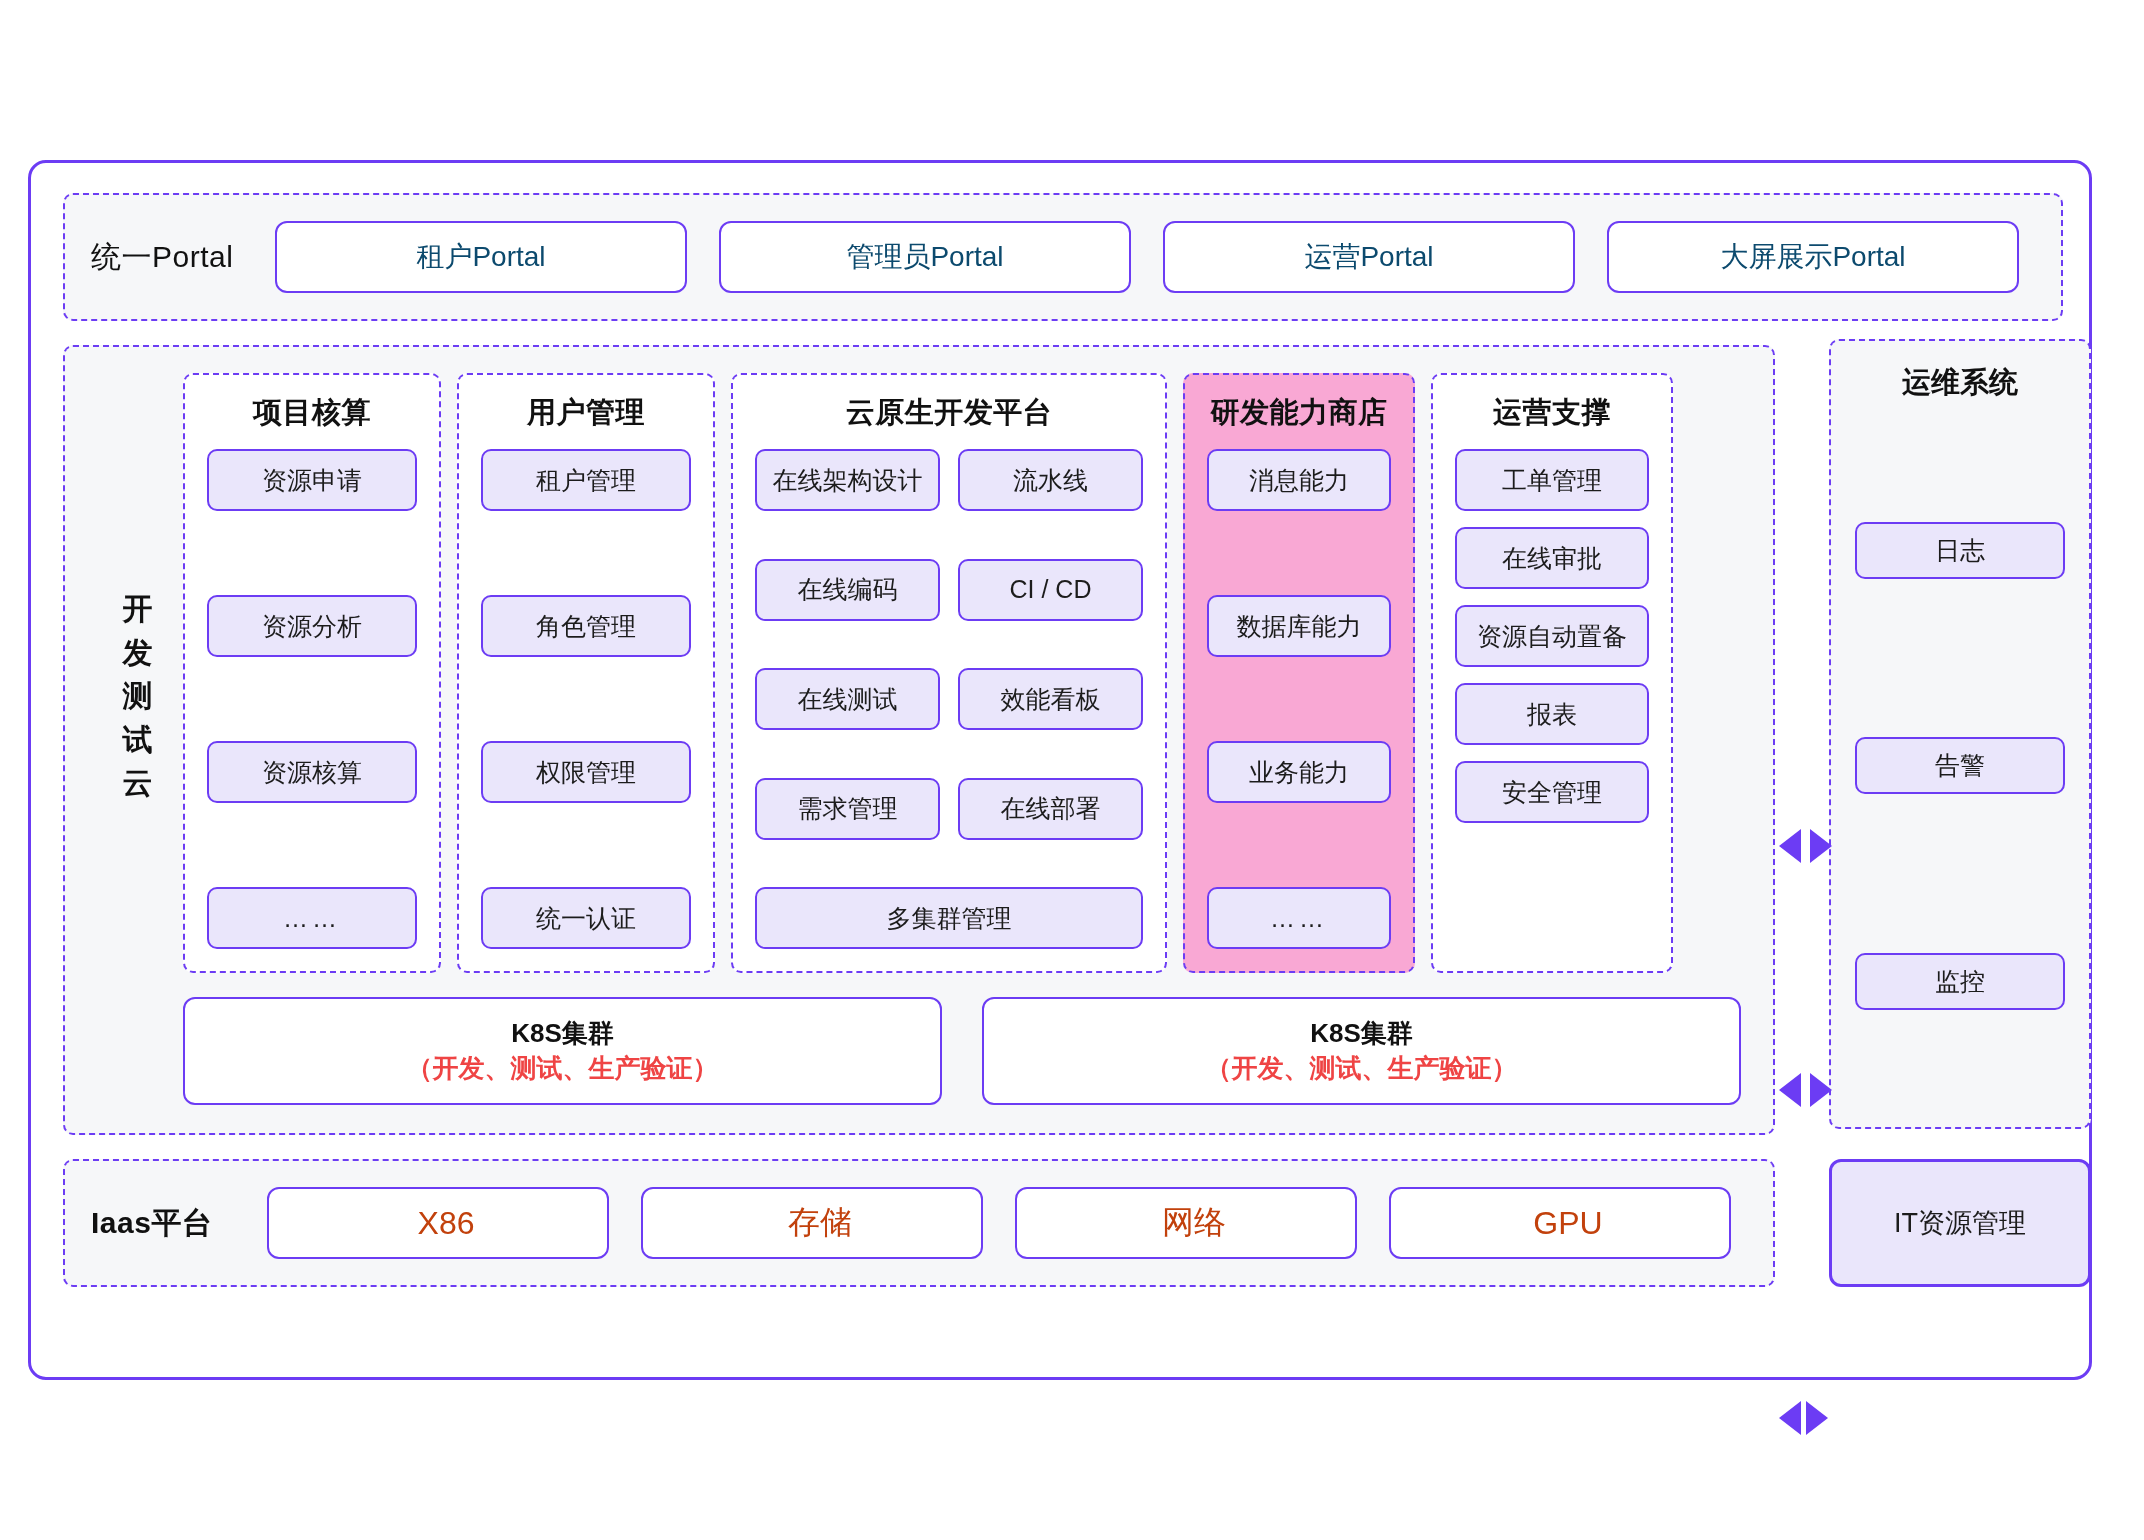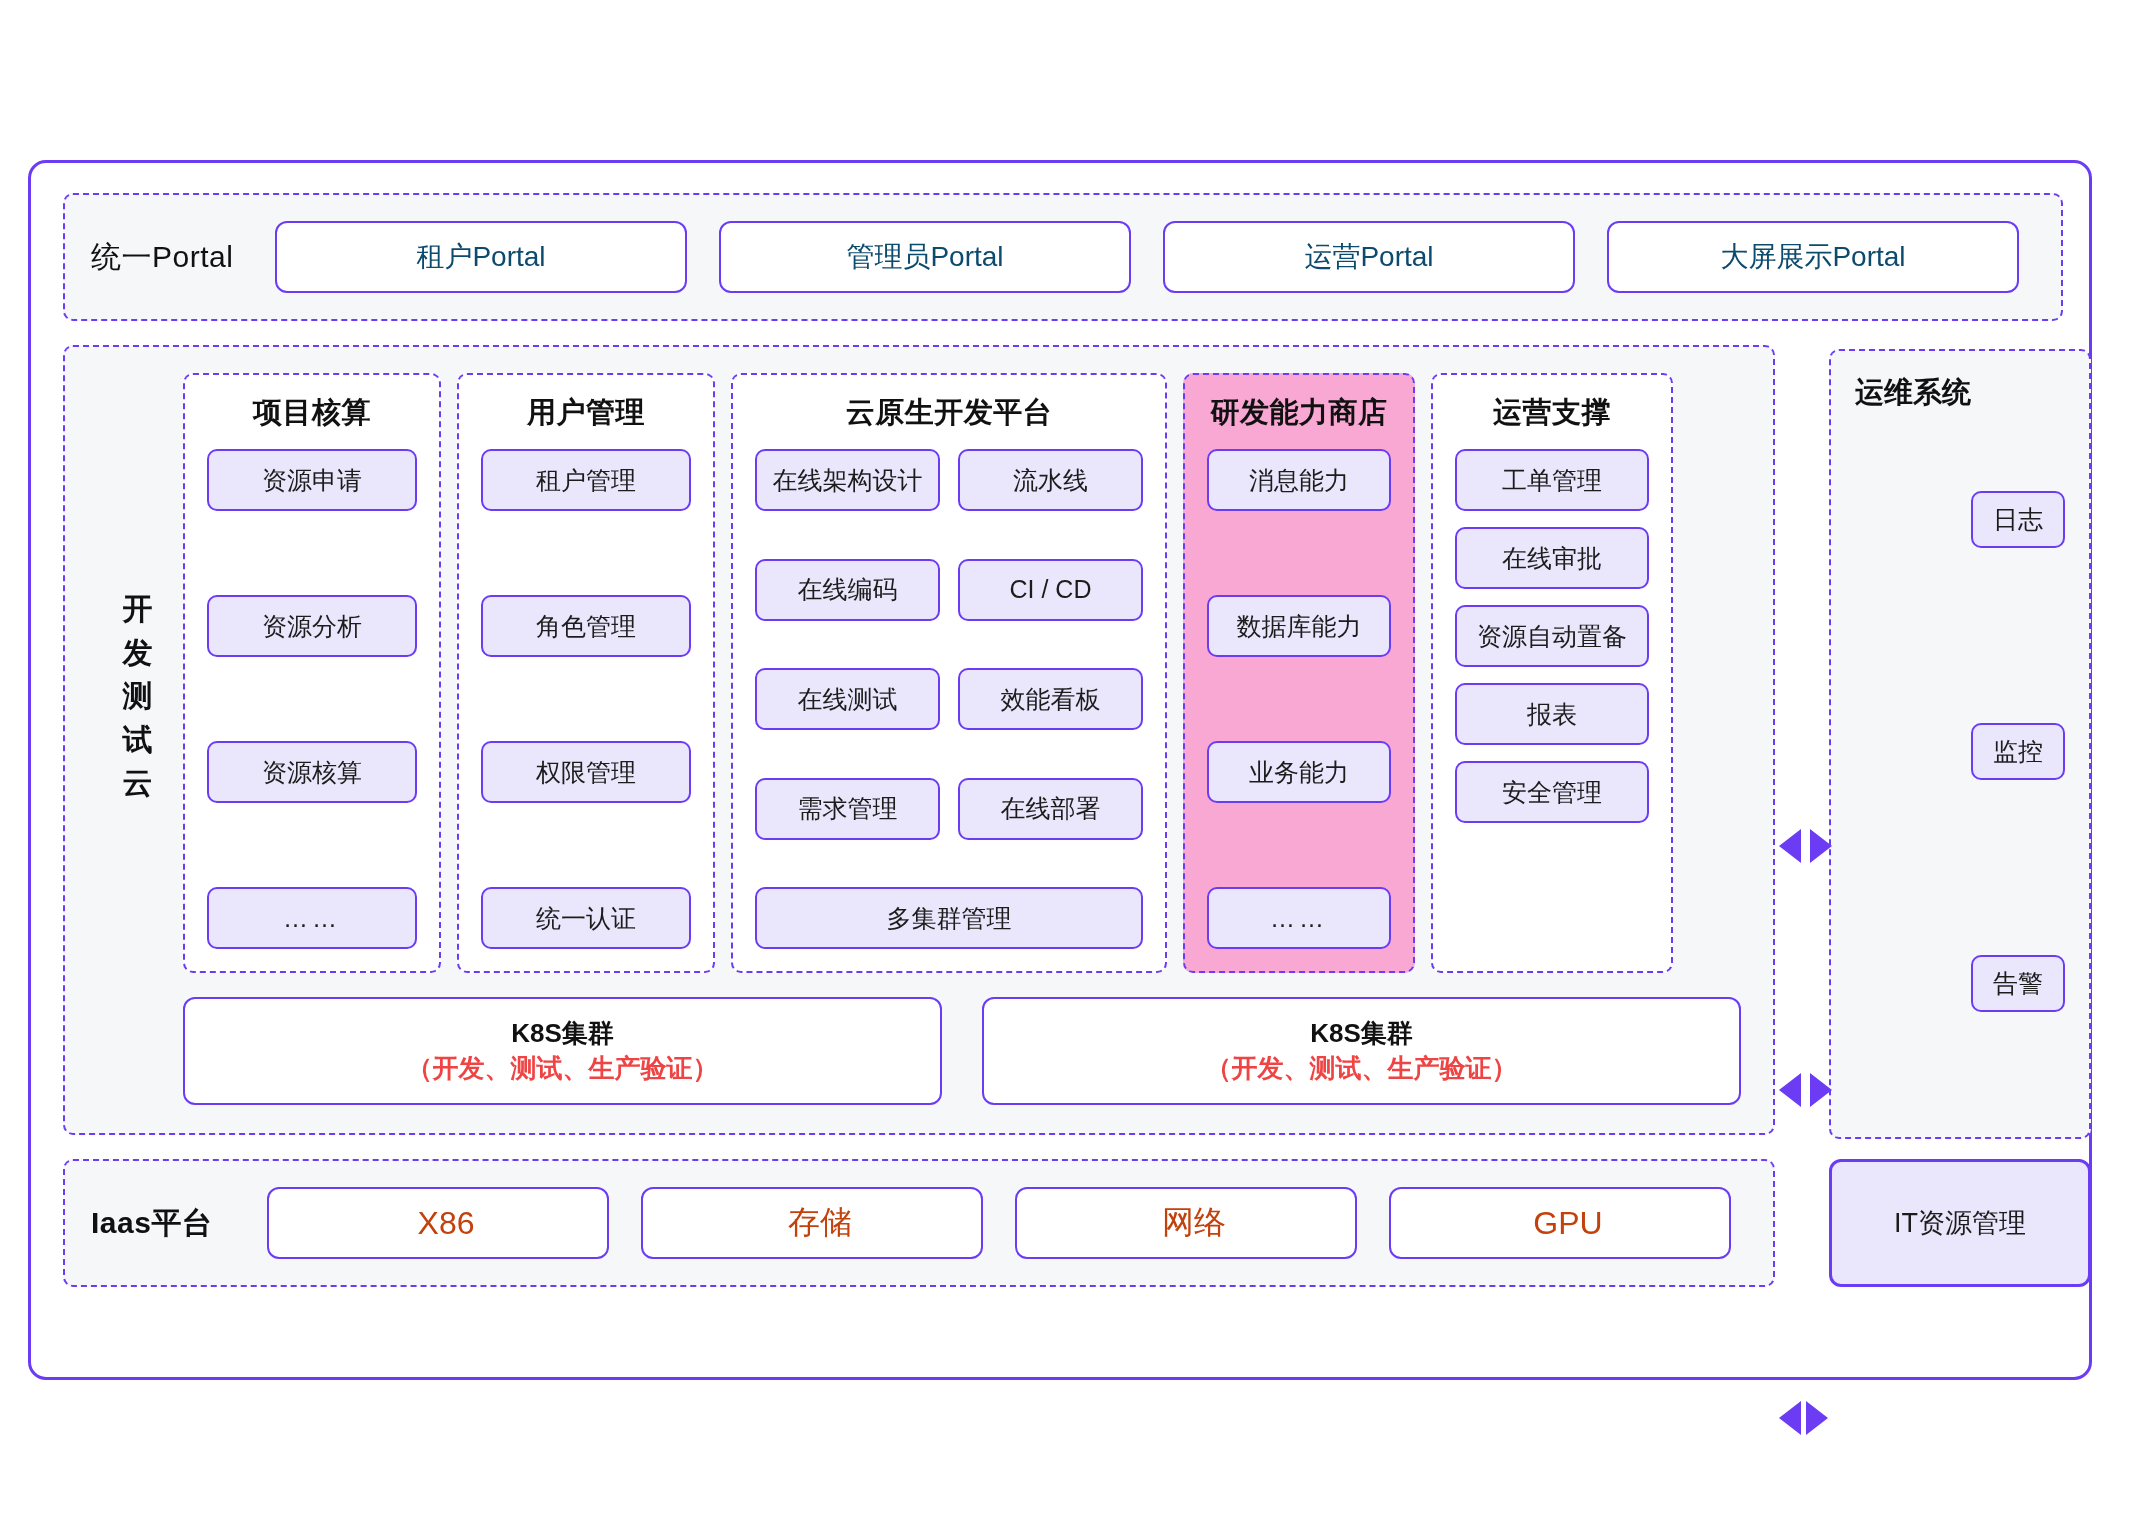--- a/index.html
+++ b/index.html
@@ -191,25 +191,26 @@
   .k8s-line2 {
     font-size: 26px;
     font-weight: bold;
     color: #ef4444;
     line-height: 1.35;
   }
 
   
   #ops-panel {
     left: 1798px;
-    top: 186px;
+    top: 176px;
     width: 262px;
     height: 790px;
     padding: 22px 24px;
     display: flex;
+    flex-direction: column;
   }
   #ops-title {
     font-size: 29px;
     font-weight: bold;
     text-align: center;
     color: #111111;
     margin-bottom: 10px;
     white-space: nowrap;
   }
   #ops-body {
@@ -382,22 +383,22 @@
         <div class="k8s-line2">（开发、测试、生产验证）</div>
       </div>
     </div>
 
   </div>
 
   <div class="dashed-panel" id="ops-panel">
     <div id="ops-title">运维系统</div>
     <div id="ops-body">
       <div class="chip">日志</div>
+      <div class="chip">告警</div>
       <div class="chip">监控</div>
-      <div class="chip">告警</div>
     </div>
   </div>
 
   <div class="arrow-pair" id="arrow-top">
     <span class="tri-left"></span>
     <span class="tri-right"></span>
   </div>
   <div class="arrow-pair" id="arrow-bottom">
     <span class="tri-left"></span>
     <span class="tri-right"></span>

